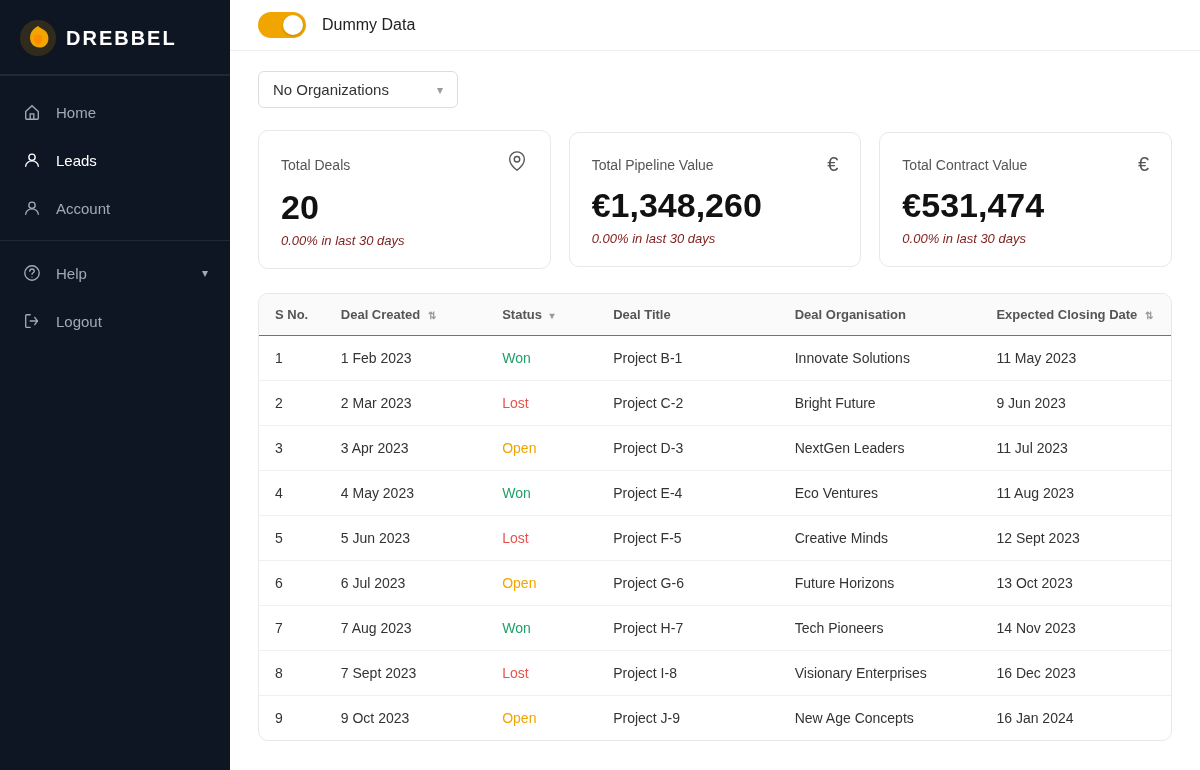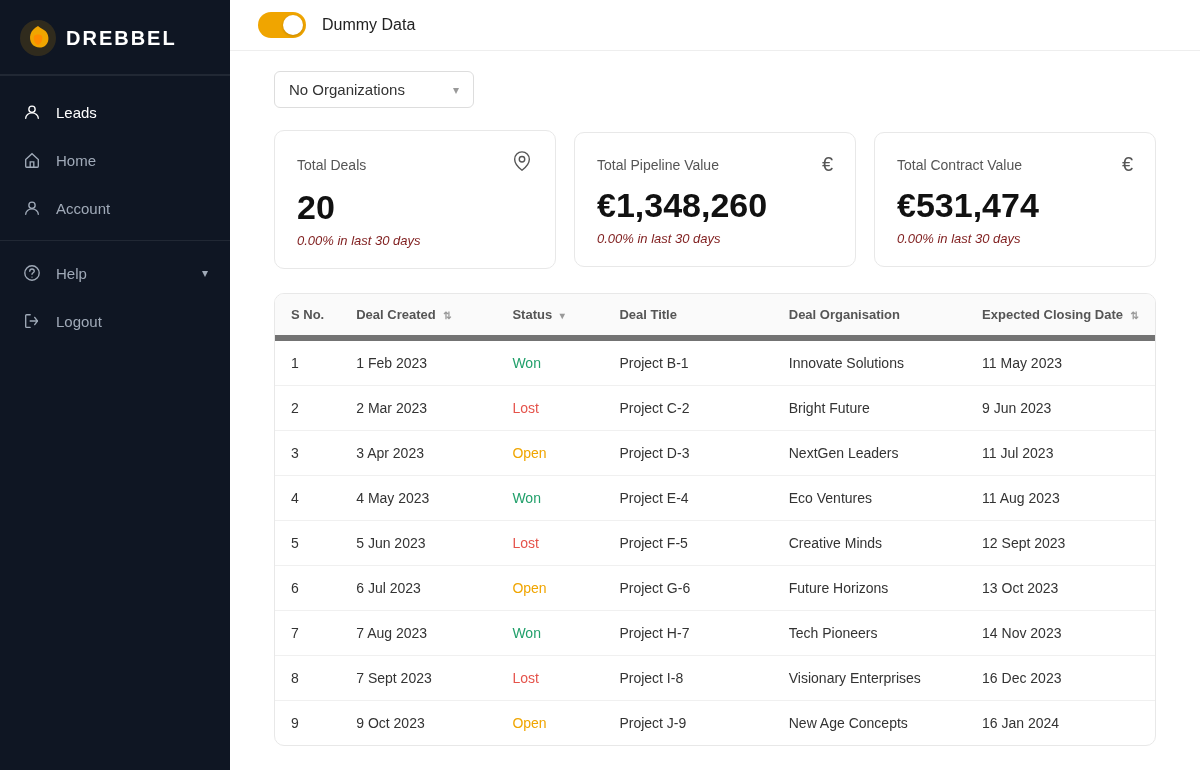--- a/index.html
+++ b/index.html
@@ -114,21 +114,21 @@
       right: 3px;
       box-shadow: 0 1px 3px rgba(0,0,0,0.2);
     }
     .topbar-label {
       font-size: 16px;
       font-weight: 500;
       color: #222;
     }
     .content-area {
       flex: 1;
-      padding: 20px 44px;
+      padding: 20px 28px;
       overflow-y: auto;
     }
     .org-selector {
       display: inline-flex;
       align-items: center;
       gap: 10px;
       border: 1px solid #ddd;
       border-radius: 6px;
       padding: 9px 14px;
       font-size: 15px;
@@ -192,21 +192,21 @@
       border-radius: 10px;
       overflow: hidden;
       background: #fff;
     }
     table {
       width: 100%;
       border-collapse: collapse;
     }
     thead tr {
       background: #fafafa;
-      border-bottom: 6px solid #737373;
+      border-bottom: 1px solid #737373;
     }
     th {
       padding: 13px 16px;
       font-size: 13px;
       font-weight: 600;
       color: #555;
       text-align: left;
       white-space: nowrap;
     }
     th .sort-icon {
@@ -246,38 +246,38 @@
     <svg class="logo-icon" viewBox="0 0 36 36" fill="none">
       <circle cx="18" cy="18" r="18" fill="#f0a500" opacity="0.15"></circle>
       <path d="M18 6 C10 10 8 18 12 24 C15 28 22 29 26 25 C30 21 29 13 24 10 C21 8 19 7 18 6Z" fill="#f0a500"></path>
       <path d="M14 16 C13 20 15 24 18 25 C21 24 23 20 22 16 C20 14 16 14 14 16Z" fill="#ff8c00"></path>
     </svg>
     <span class="logo-text">DREBBEL</span>
   </div>
   <div class="sidebar-divider"></div>
   <div class="sidebar-nav">
 
+    <div class="nav-item">
+      <span class="nav-icon">
+        <svg width="18" height="18" viewBox="0 0 20 20" fill="none">
+          <path d="M3 9.5L10 3l7 6.5V17a1 1 0 01-1 1H4a1 1 0 01-1-1V9.5z" stroke="#a0aab8" stroke-width="1.5" fill="none"></path>
+          <path d="M8 18v-6h4v6" stroke="#a0aab8" stroke-width="1.5"></path>
+        </svg>
+      </span>
+      <span>Home</span>
+    </div>
+
     <div class="nav-item active">
       <span class="nav-icon">
         <svg width="18" height="18" viewBox="0 0 20 20" fill="none">
           <circle cx="10" cy="7" r="3.5" stroke="#fff" stroke-width="1.5"></circle>
           <path d="M3 17c0-3.314 3.134-6 7-6s7 2.686 7 6" stroke="#fff" stroke-width="1.5" stroke-linecap="round"></path>
         </svg>
       </span>
       <span style="color:#fff;">Leads</span>
-    </div>
-
-    <div class="nav-item">
-      <span class="nav-icon">
-        <svg width="18" height="18" viewBox="0 0 20 20" fill="none">
-          <path d="M3 9.5L10 3l7 6.5V17a1 1 0 01-1 1H4a1 1 0 01-1-1V9.5z" stroke="#a0aab8" stroke-width="1.5" fill="none"></path>
-          <path d="M8 18v-6h4v6" stroke="#a0aab8" stroke-width="1.5"></path>
-        </svg>
-      </span>
-      <span>Home</span>
     </div>
 
     <div class="nav-item">
       <span class="nav-icon">
         <svg width="18" height="18" viewBox="0 0 20 20" fill="none">
           <circle cx="10" cy="7" r="3.5" stroke="#a0aab8" stroke-width="1.5"></circle>
           <path d="M3 17c0-3.314 3.134-6 7-6s7 2.686 7 6" stroke="#a0aab8" stroke-width="1.5" stroke-linecap="round"></path>
         </svg>
       </span>
       <span>Account</span>

